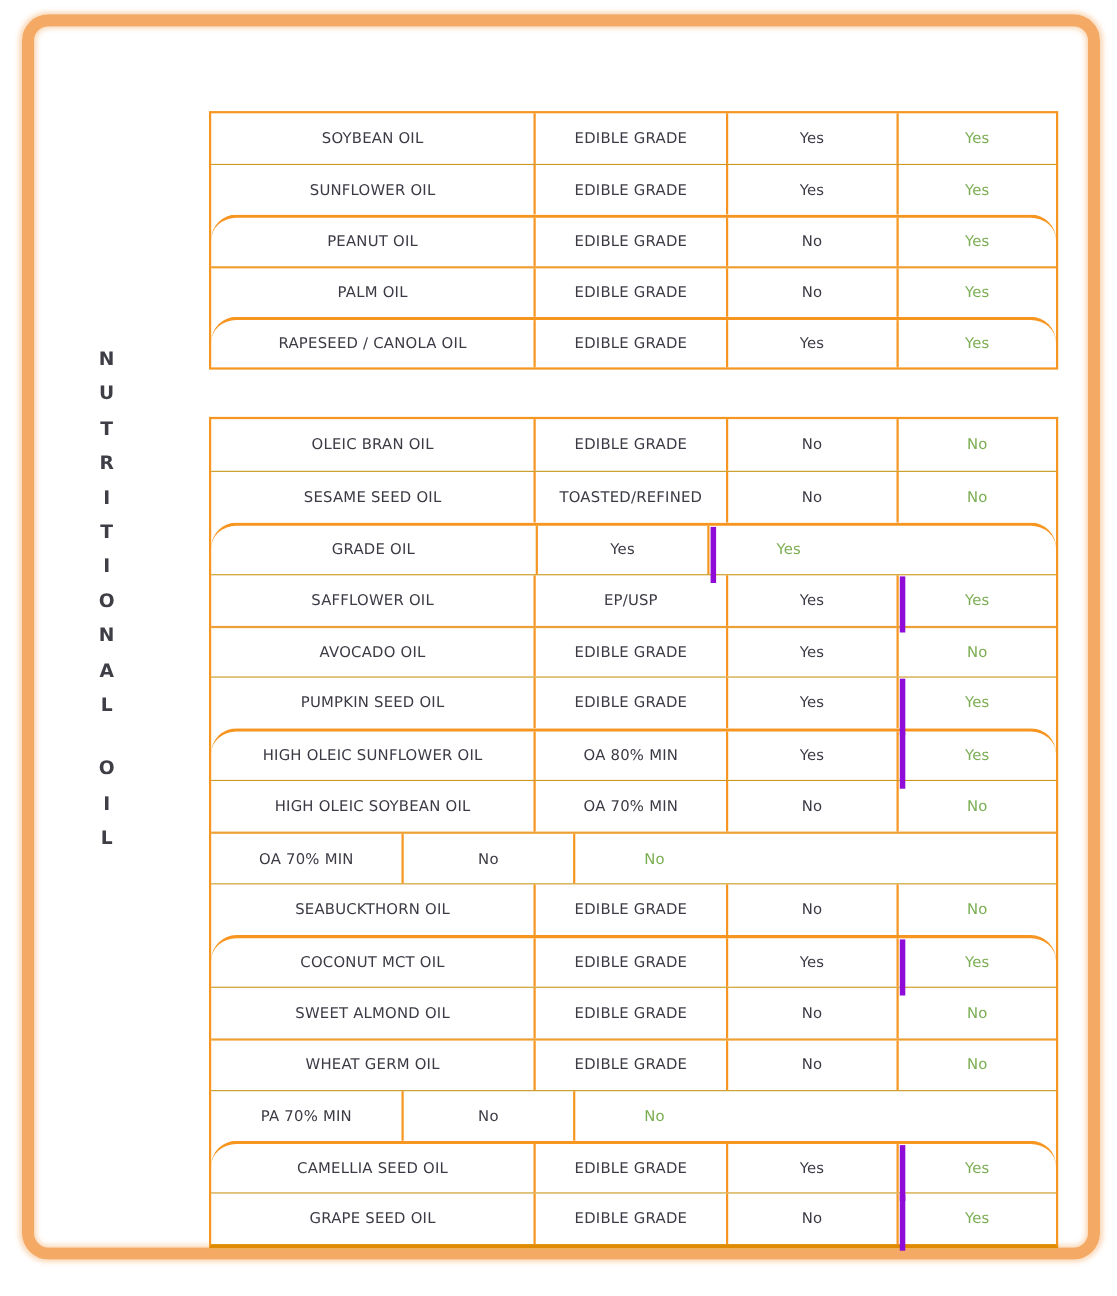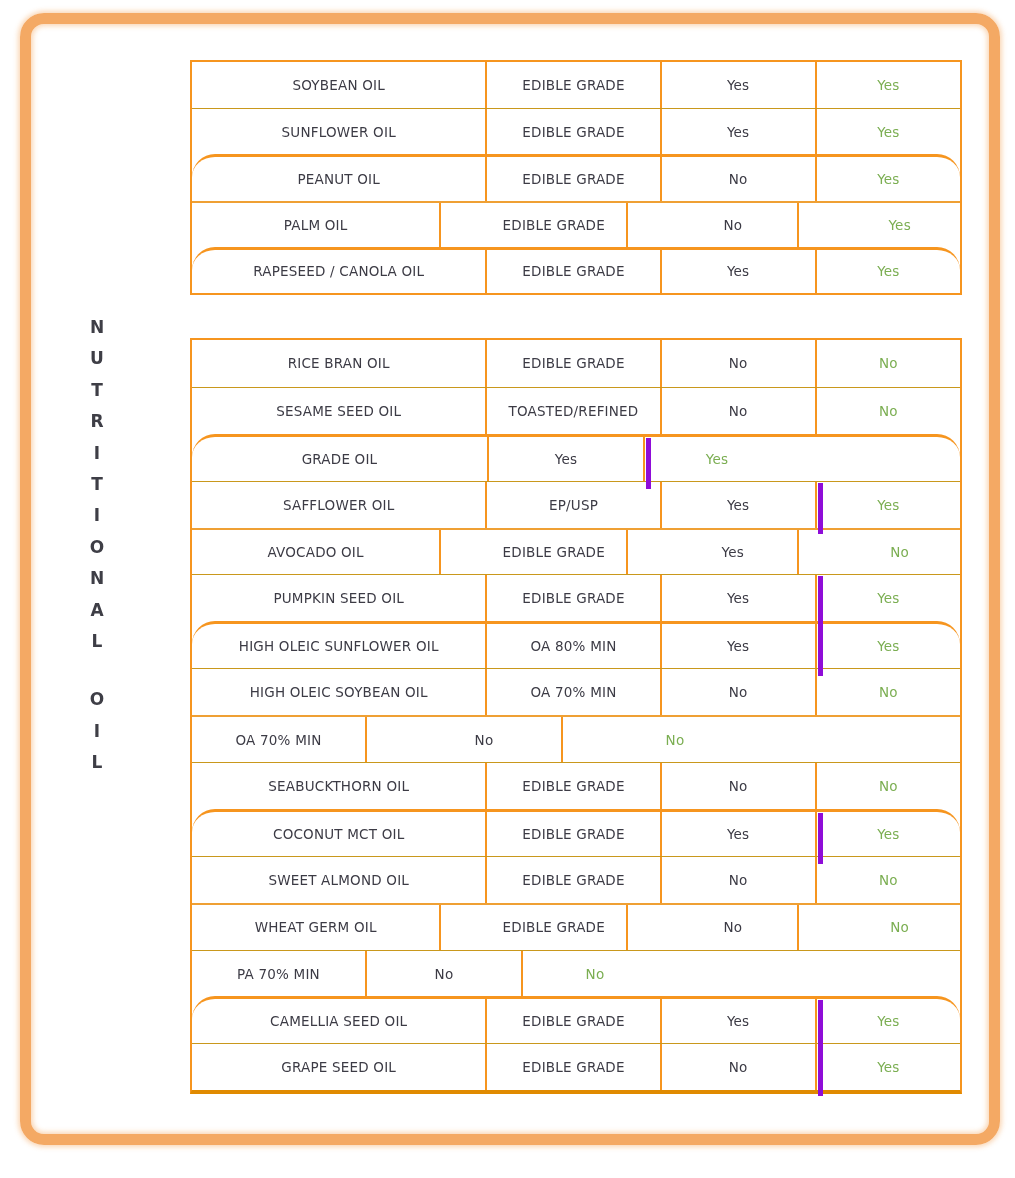--- a/index.html
+++ b/index.html
@@ -15,28 +15,28 @@
   }
   
   #vlabel{position:absolute;left:84px;top:312px;width:26px;text-align:center;}
   .vletter{
     height:31.4px;line-height:31.4px;font-size:17px;font-weight:bold;color:#3e3e46;
     letter-spacing:0;
   }
   .vletter.gap{height:27px;}
   
   .oil-table{position:absolute;left:190px;width:772px;box-sizing:border-box;
-    border:2px solid var(--orange);background:#ffffff;}
+    border:2px solid var(--orange);background:#ffffff;margin-top:41px;}
   #table-1{top:60px;border-bottom-width:2px;}
   #table-2{top:338px;border-bottom:4px solid var(--darkline);}
   .trow{display:flex;box-sizing:border-box;}
   #table-1 .trow{height:46.2px;}
   #table-2 .trow{height:46.9px;}
   .trow.sep-thin{border-top:1px solid var(--thinline);}
-  .trow.sep-medium{border-top:2px solid var(--medline);gap:40px;}
+  .trow.sep-medium{border-top:2px solid var(--medline);}
   .trow.sep-thick{border-top:3px solid var(--orange);border-radius:23px;}
   .tcell{
     box-sizing:border-box;display:flex;align-items:center;justify-content:center;
     font-size:13.5px;color:var(--textdark);position:relative;overflow:visible;
     letter-spacing:.2px;
   }
   .c1{width:297px;border-right:2px solid var(--orange);}
   .c2{width:175px;border-right:2px solid var(--orange);}
   .c3{width:156px;border-right:2px solid var(--orange);}
   .c4{width:144px;color:var(--green);}
@@ -95,21 +95,21 @@
       </div>
       <div class="trow sep-thick">
         <div class="tcell c1">RAPESEED / CANOLA OIL</div>
         <div class="tcell c2">EDIBLE GRADE</div>
         <div class="tcell c3">Yes</div>
         <div class="tcell c4">Yes</div>
       </div>
     </div>
   <div id="table-2" class="oil-table">
       <div class="trow">
-        <div class="tcell c1">RICE BRAN OIL</div>
+        <div class="tcell c1">OLEIC BRAN OIL</div>
         <div class="tcell c2">EDIBLE GRADE</div>
         <div class="tcell c3">No</div>
         <div class="tcell c4">No</div>
       </div>
       <div class="trow sep-thin">
         <div class="tcell c1">SESAME SEED OIL</div>
         <div class="tcell c2">TOASTED/REFINED</div>
         <div class="tcell c3">No</div>
         <div class="tcell c4">No</div>
       </div>

